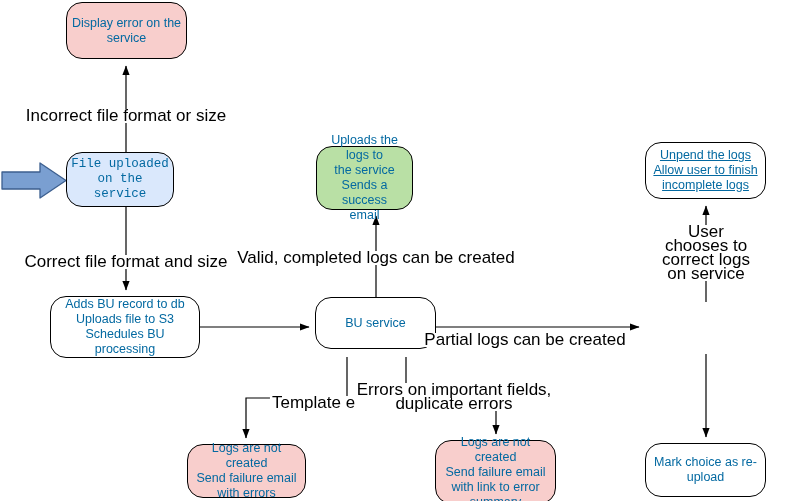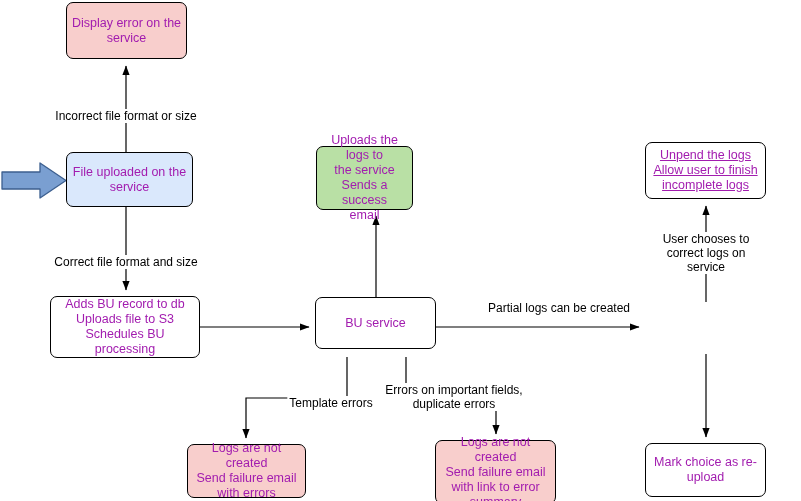--- a/index.html
+++ b/index.html
@@ -21,36 +21,36 @@
     position: absolute;
     left: 0;
     top: 0;
     width: 801px;
     height: 501px;
   }
   .node {
     position: absolute;
     box-sizing: border-box;
     border: 1px solid #000000;
-    border-radius: 7px;
+    border-radius: 16px;
     display: flex;
     align-items: center;
     justify-content: center;
     text-align: center;
     font-size: 12.5px;
     line-height: 15px;
-    color: #a21caf;
+    color: #0369a1;
     background: #ffffff;
     padding: 2px 4px;
     white-space: pre-line;
     z-index: 2;
   }
   .edge-label {
     position: absolute;
-    font-size: 12px;
+    font-size: 17px;
     line-height: 14px;
     color: #000000;
     text-align: center;
     background: #ffffff;
     padding: 0 2px;
     white-space: pre-line;
     transform: translate(-50%, -50%);
     z-index: 3;
   }
   .big-arrow {
@@ -107,21 +107,21 @@
     </g>
   </svg>
 
   <svg class="big-arrow" style="left:0px; top:158px; width:70px; height:45px;" viewBox="0 0 70 45" xmlns="http://www.w3.org/2000/svg">
     <path d="M2,14 L40,14 L40,5 L66,22.5 L40,40 L40,31 L2,31 Z" fill="#7a9fd1" stroke="#3c5f8f" stroke-width="1.3" stroke-linejoin="round"></path>
   </svg>
 
   <div class="node" style="left:66px; top:2px; width:121px; height:57px; background:#f8cecc;">Display error on the
 service</div>
 
-  <div class="node" style="left:66px; top:152px; width:127px; height:55px; background:#dae8fc;">File uploaded on the
+  <div class="node" style="left:66px; top:152px; width:108px; height:55px; background:#dae8fc;font-family:Liberation Mono, monospace;">File uploaded on the
 service</div>
 
   <div class="node" style="left:50px; top:296px; width:150px; height:62px; background:#ffffff;">Adds BU record to db
 Uploads file to S3
 Schedules BU processing</div>
 
   <div class="node" style="left:316px; top:146px; width:97px; height:64px; background:#b9e0a5;">Uploads the logs to
 the service
 Sends a success
 email</div>
@@ -142,22 +142,23 @@
 with link to error
 summary</div>
 
   <div class="node" style="left:645px; top:443px; width:121px; height:54px; background:#ffffff;">Mark choice as re-
 upload</div>
 
   <div class="edge-label" style="left:126px; top:116px;">Incorrect file format or size</div>
 
   <div class="edge-label" style="left:126px; top:262px;">Correct file format and size</div>
 
+  <div class="edge-label" style="left:376px; top:258px;">Valid, completed logs can be created</div>
 
-  <div class="edge-label" style="left:525px; top:308px;margin-left:34px;">Partial logs can be created</div>
+  <div class="edge-label" style="left:525px; top:340px;">Partial logs can be created</div>
 
   <div class="edge-label" style="left:706px; top:253px;">User chooses to correct logs on service</div>
 
 
   <div class="edge-label" style="left:331px; top:403px;">Template errors</div>
 
   <div class="edge-label" style="left:454px; top:397px;">Errors on important fields,
 duplicate errors</div>
 
 </div>

